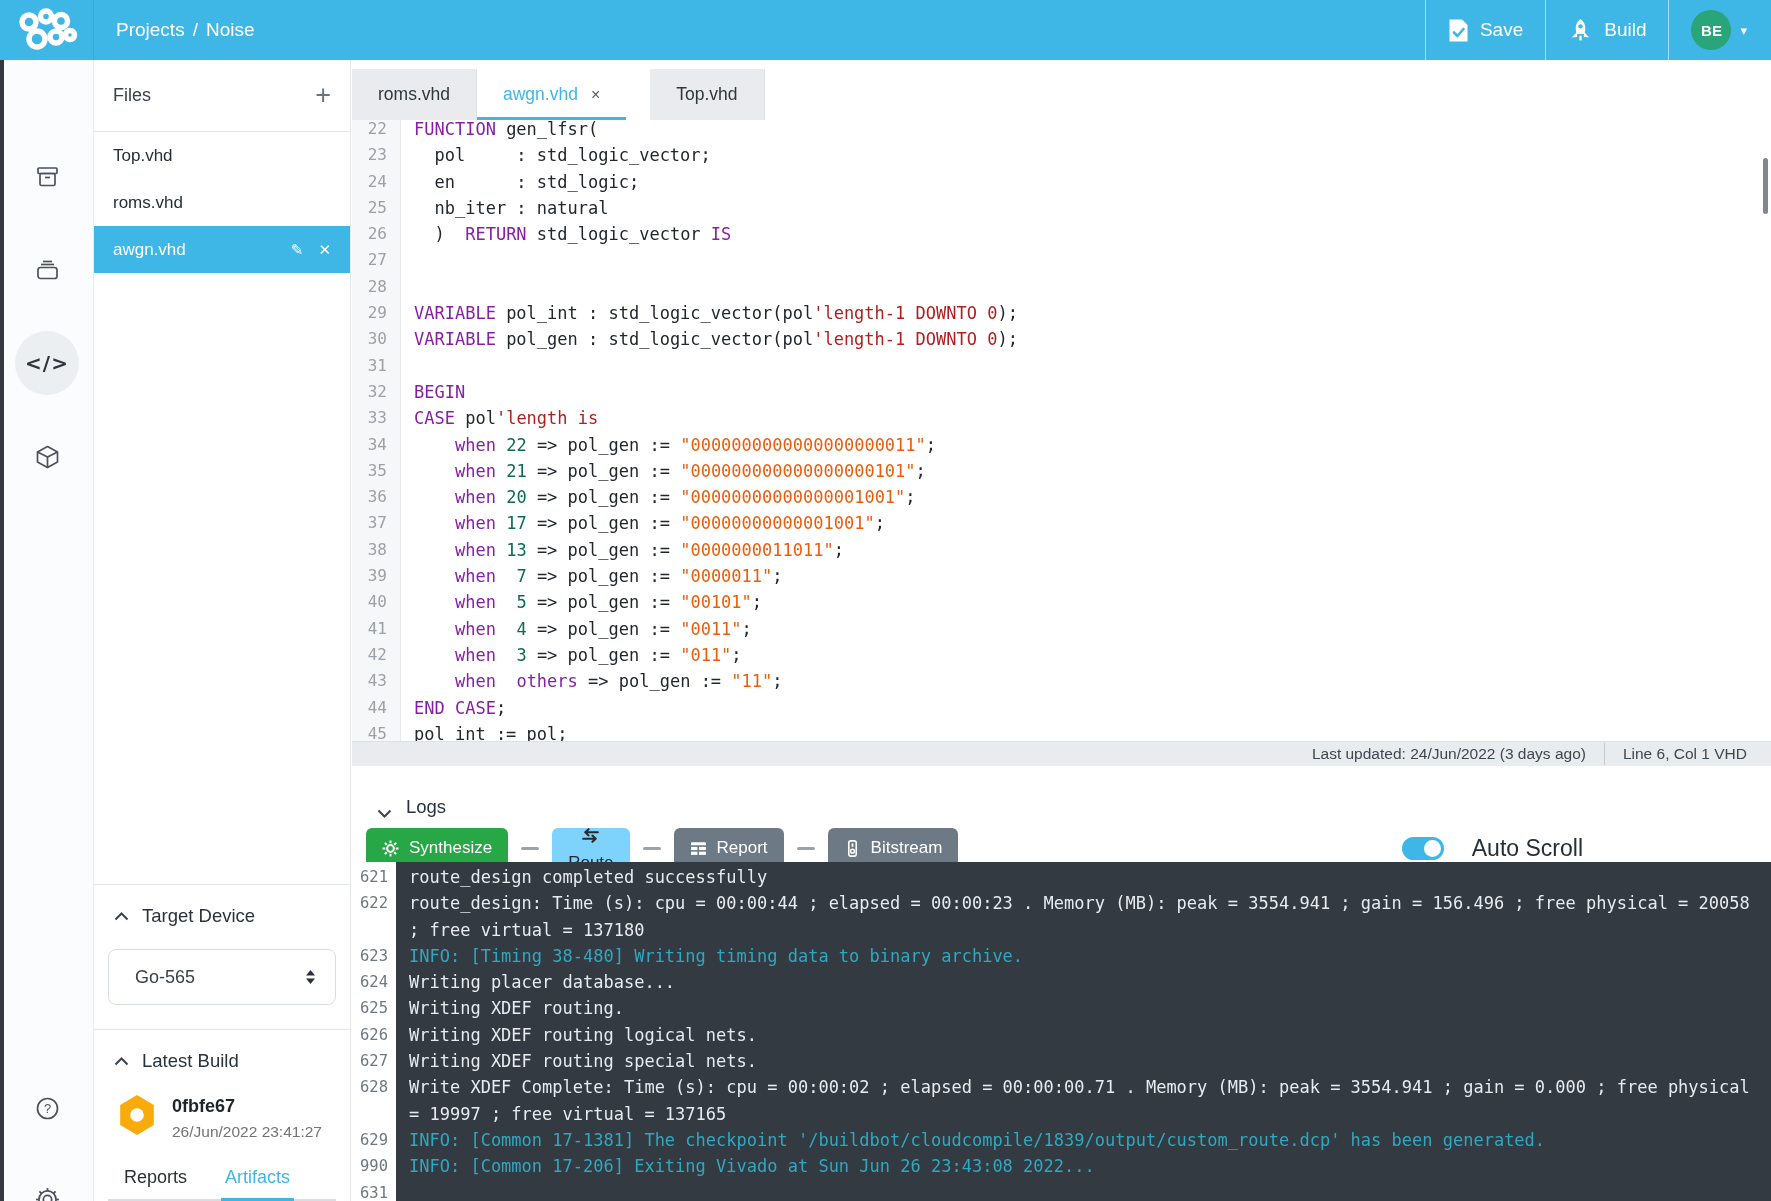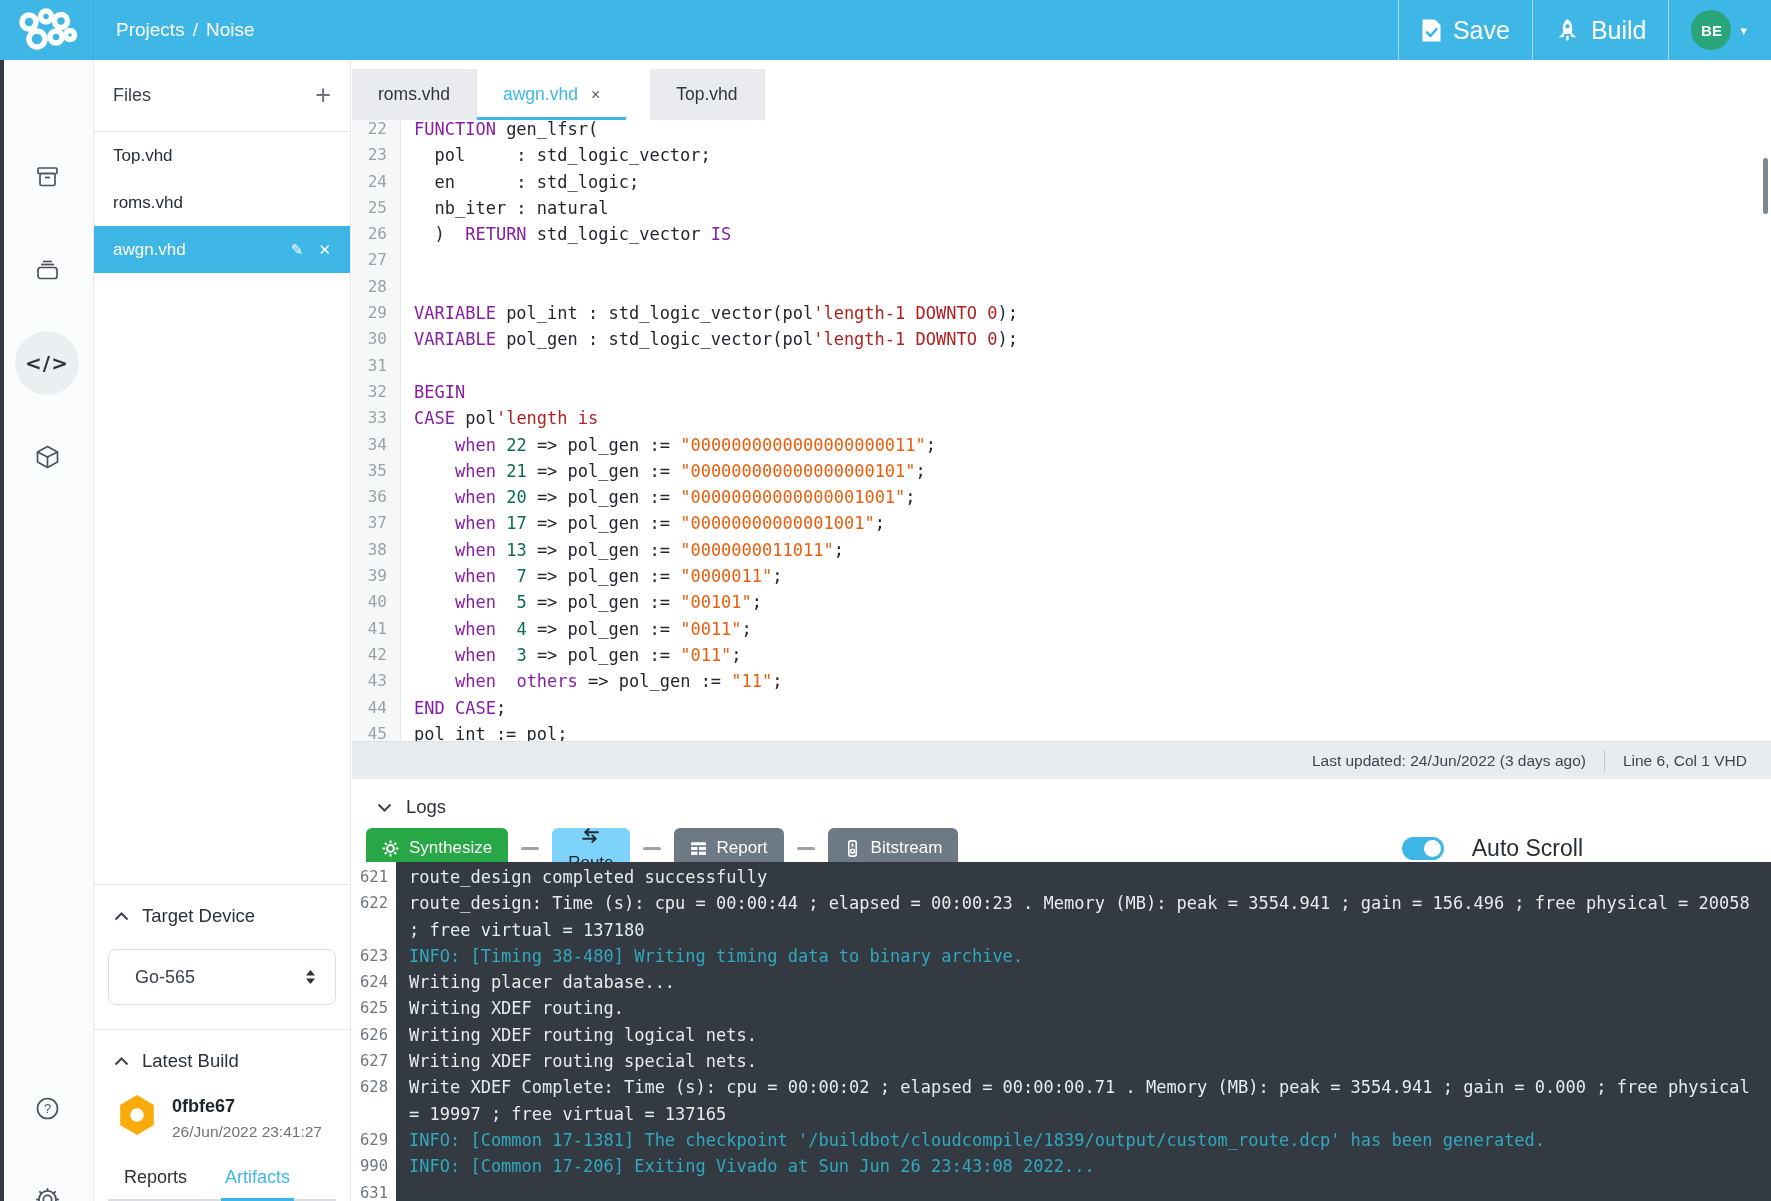--- a/index.html
+++ b/index.html
@@ -8,21 +8,21 @@
   .app { position:relative; width:1771px; height:1201px; }
 
   
   .topbar { position:absolute; top:0; left:0; right:0; height:60px; background:#3fb7e6;
     display:flex; align-items:center; color:#fff; z-index:10; }
   .logo-box { width:94px; height:100%; display:flex; align-items:center; justify-content:center;
     border-right:1px solid rgba(0,0,0,0.06); }
   .breadcrumb { font-size:19px; padding-left:22px; display:flex; gap:8px; }
   .top-actions { margin-left:auto; display:flex; align-items:center; height:100%; padding-right:24px; }
   .h-sep { width:1px; height:100%; background:rgba(255,255,255,0.55); margin:0 22px; }
-  .top-btn { display:flex; align-items:center; gap:11px; font-size:25px; color:#fff;
+  .top-btn { display:flex; align-items:center; gap:11px; font-size:19px; color:#fff;
     background:none; border:none; cursor:pointer; font-family:inherit; }
   .avatar { width:40px; height:40px; border-radius:50%; background:#2aa579; color:#fff;
     display:flex; align-items:center; justify-content:center; font-size:15px; font-weight:bold;
     margin-right:9px; }
   .caret { font-size:13px; color:#fff; }
 
   
   .rail { position:absolute; top:60px; left:0; bottom:0; width:94px; background:#fbfcfd;
     border-right:1px solid #e8eaed; }
   .rail::before { content:""; position:absolute; left:0; top:0; bottom:0; width:4px; background:#343a40; }
@@ -82,28 +82,28 @@
     background:#f6f7f9; border-right:1px solid #e7e9ec; }
   .code-scroll { position:absolute; top:-4px; left:0; right:0; }
   .code-line { display:flex; line-height:26.3px; font-family:"DejaVu Sans Mono", monospace; font-size:17px; }
   .ln { width:48px; flex:none; text-align:right; padding-right:13px; color:#9ba1a8; font-size:16px;
     position:relative; }
   .code { white-space:pre; padding-left:14px; color:#22272e; }
   .tk-k { color:#861fa5; } .tk-n { color:#0e6b52; } .tk-s { color:#eb5d0b; }
   .tk-a { color:#b02020; } .tk-p { color:#22272e; }
 
   
-  .statusbar { position:absolute; top:681px; left:0; right:0; height:38px; background:#e9ecef;
+  .statusbar { position:absolute; top:681px; left:0; right:0; height:25px; background:#e9ecef;
     border-top:1px solid #dcdfe3; display:flex; align-items:center; justify-content:flex-end;
     gap:18px; padding-right:24px; font-size:15.5px; color:#3e4650; }
   .sb-sep { width:1px; height:22px; background:#c3c9ce; }
 
   
   .logs { position:absolute; top:722px; left:0; right:0; bottom:0; }
-  .logs-head { display:flex; gap:14px; align-items:center; padding:14px 0 0 25px;
+  .logs-head { display:flex; gap:14px; align-items:flex-end; padding:14px 0 0 25px;
     font-size:18.5px; color:#2a323c; cursor:pointer; }
   .pipeline { display:flex; align-items:center; padding:10px 0 0 14px; }
   .pl-seq { display:flex; align-items:center; }
   .pl-btn { height:40px; border-radius:6px; display:flex; align-items:center; gap:10px;
     padding:0 16px; font-size:17px; color:#fff; border:none; cursor:pointer; font-family:inherit; }
   .pl-btn.green { background:#27a745; }
   .pl-btn.amber { background:#7dd3fc; color:#23282e;flex-direction:column; }
   .pl-btn.gray  { background:#6d7a86; }
   .pl-ic { display:flex; align-items:center; }
   .dash { width:18px; height:3px; background:#9aa2aa; margin:0 13px; border-radius:2px; }

